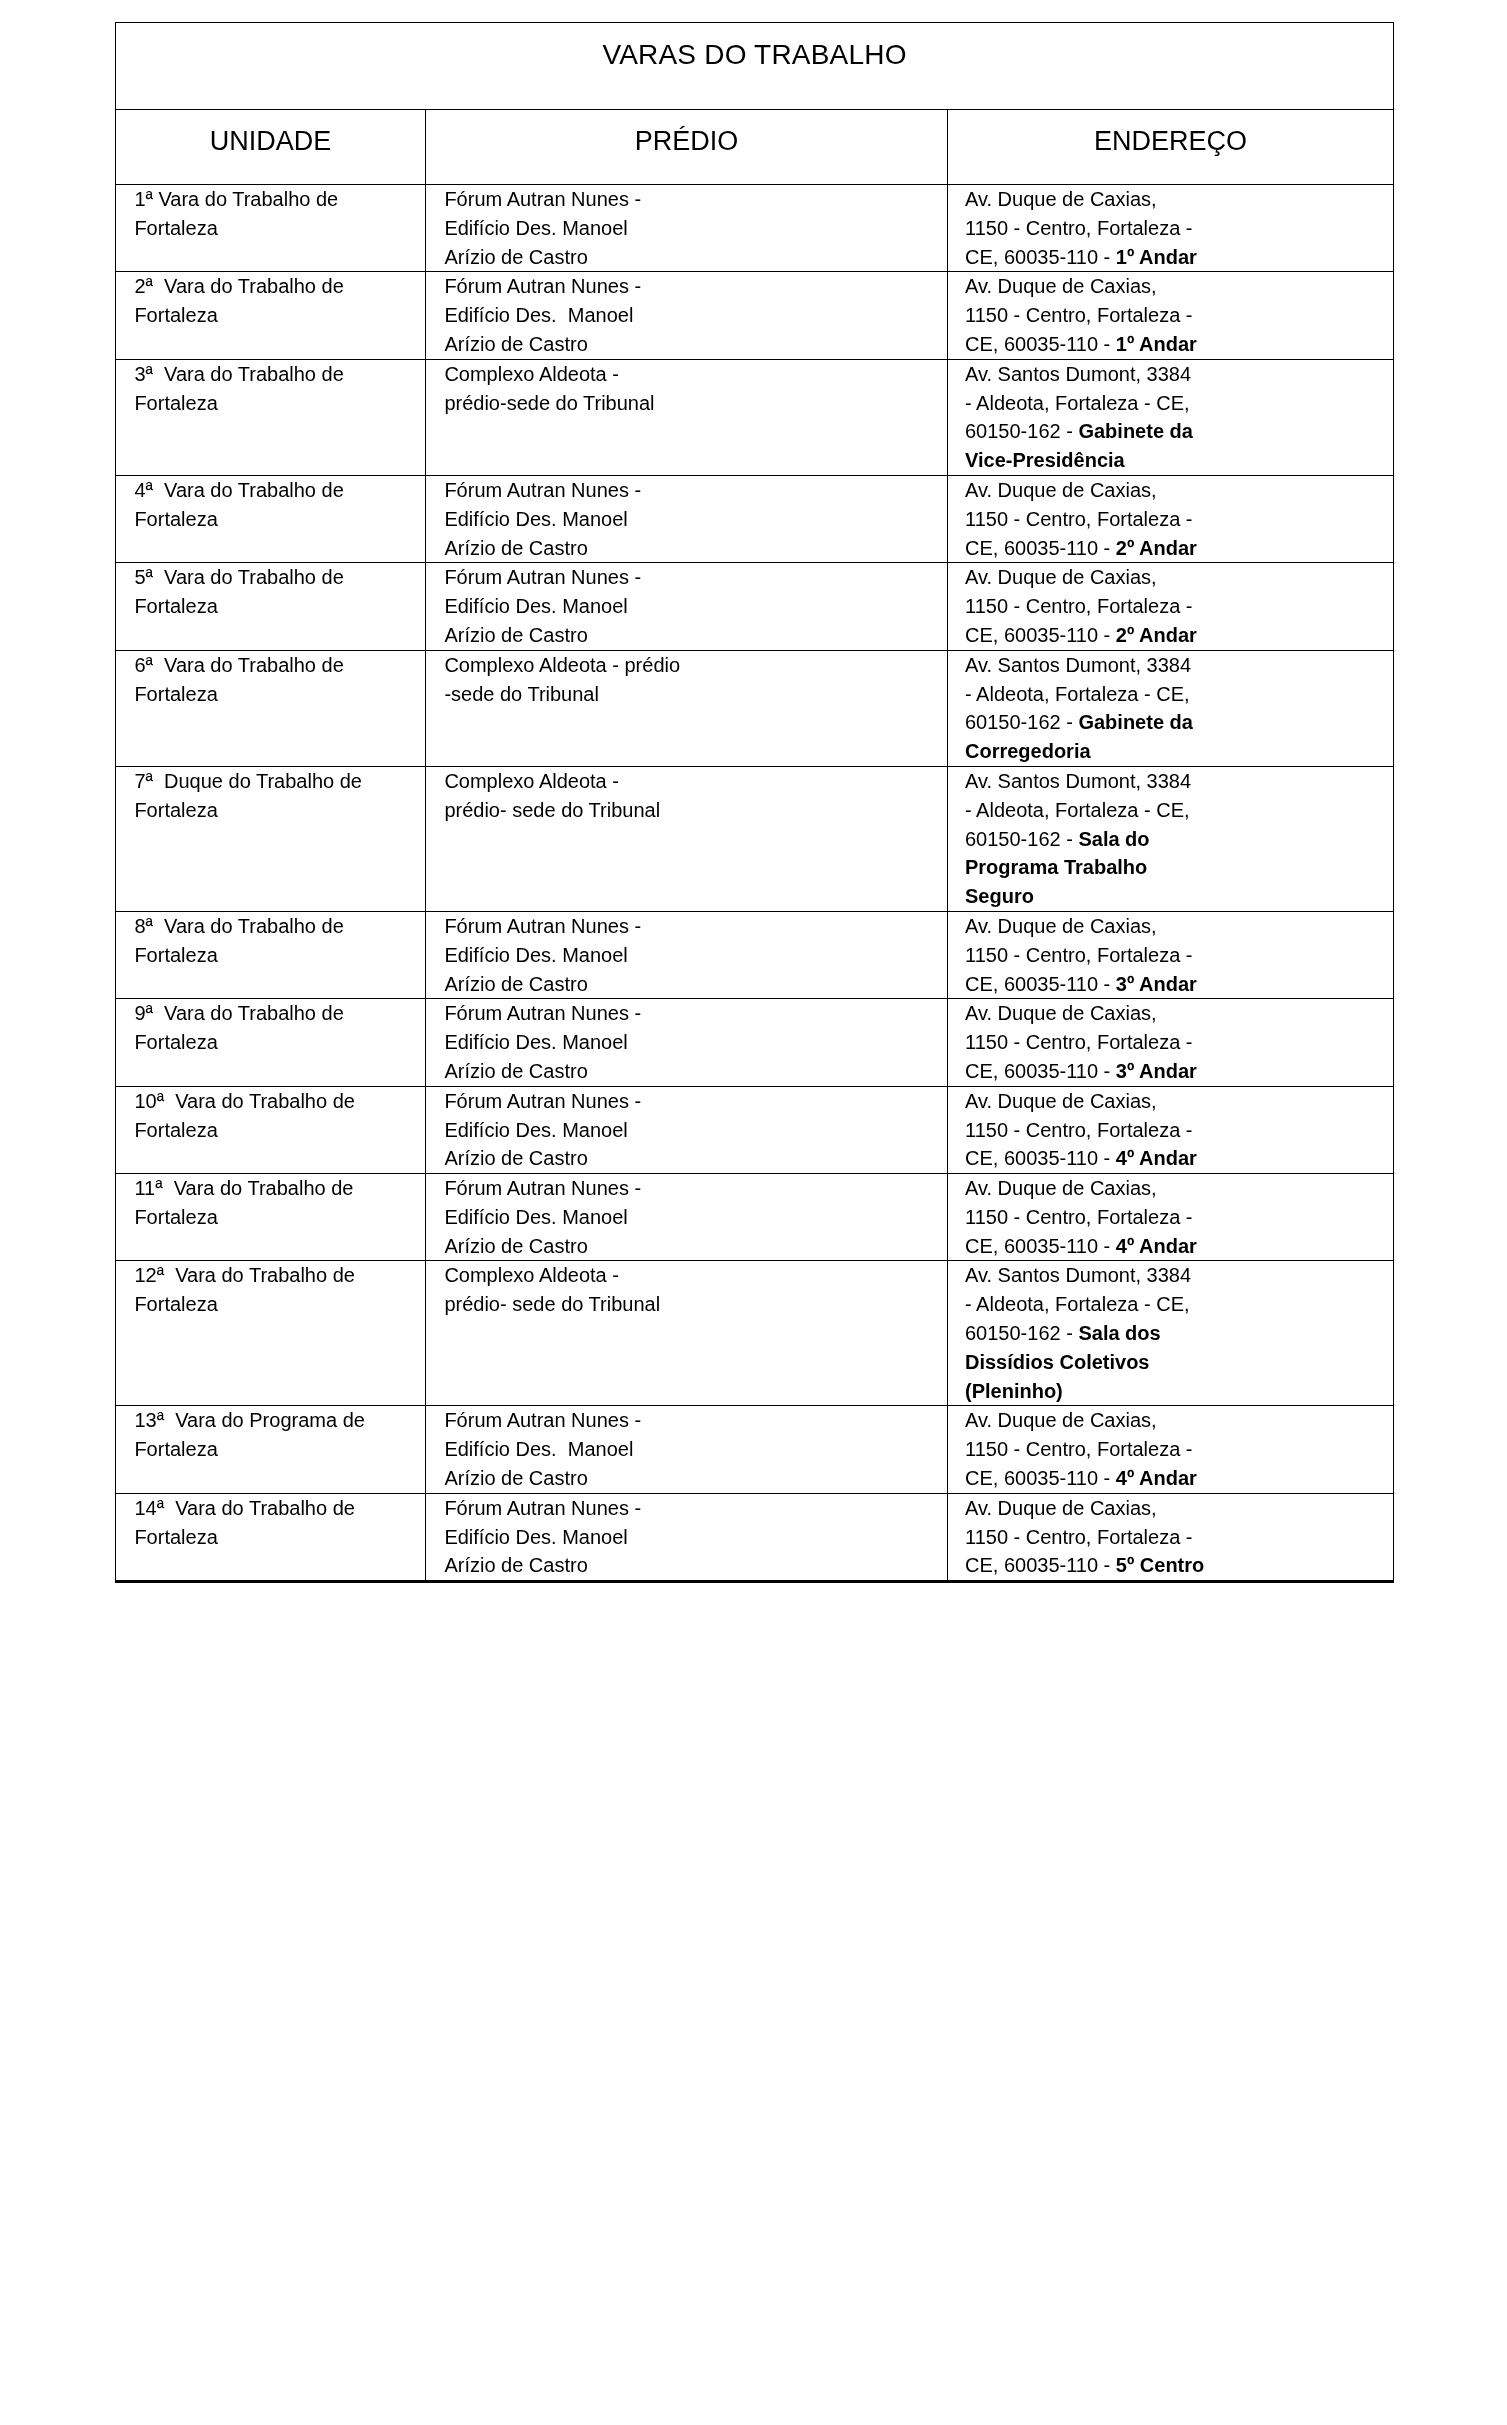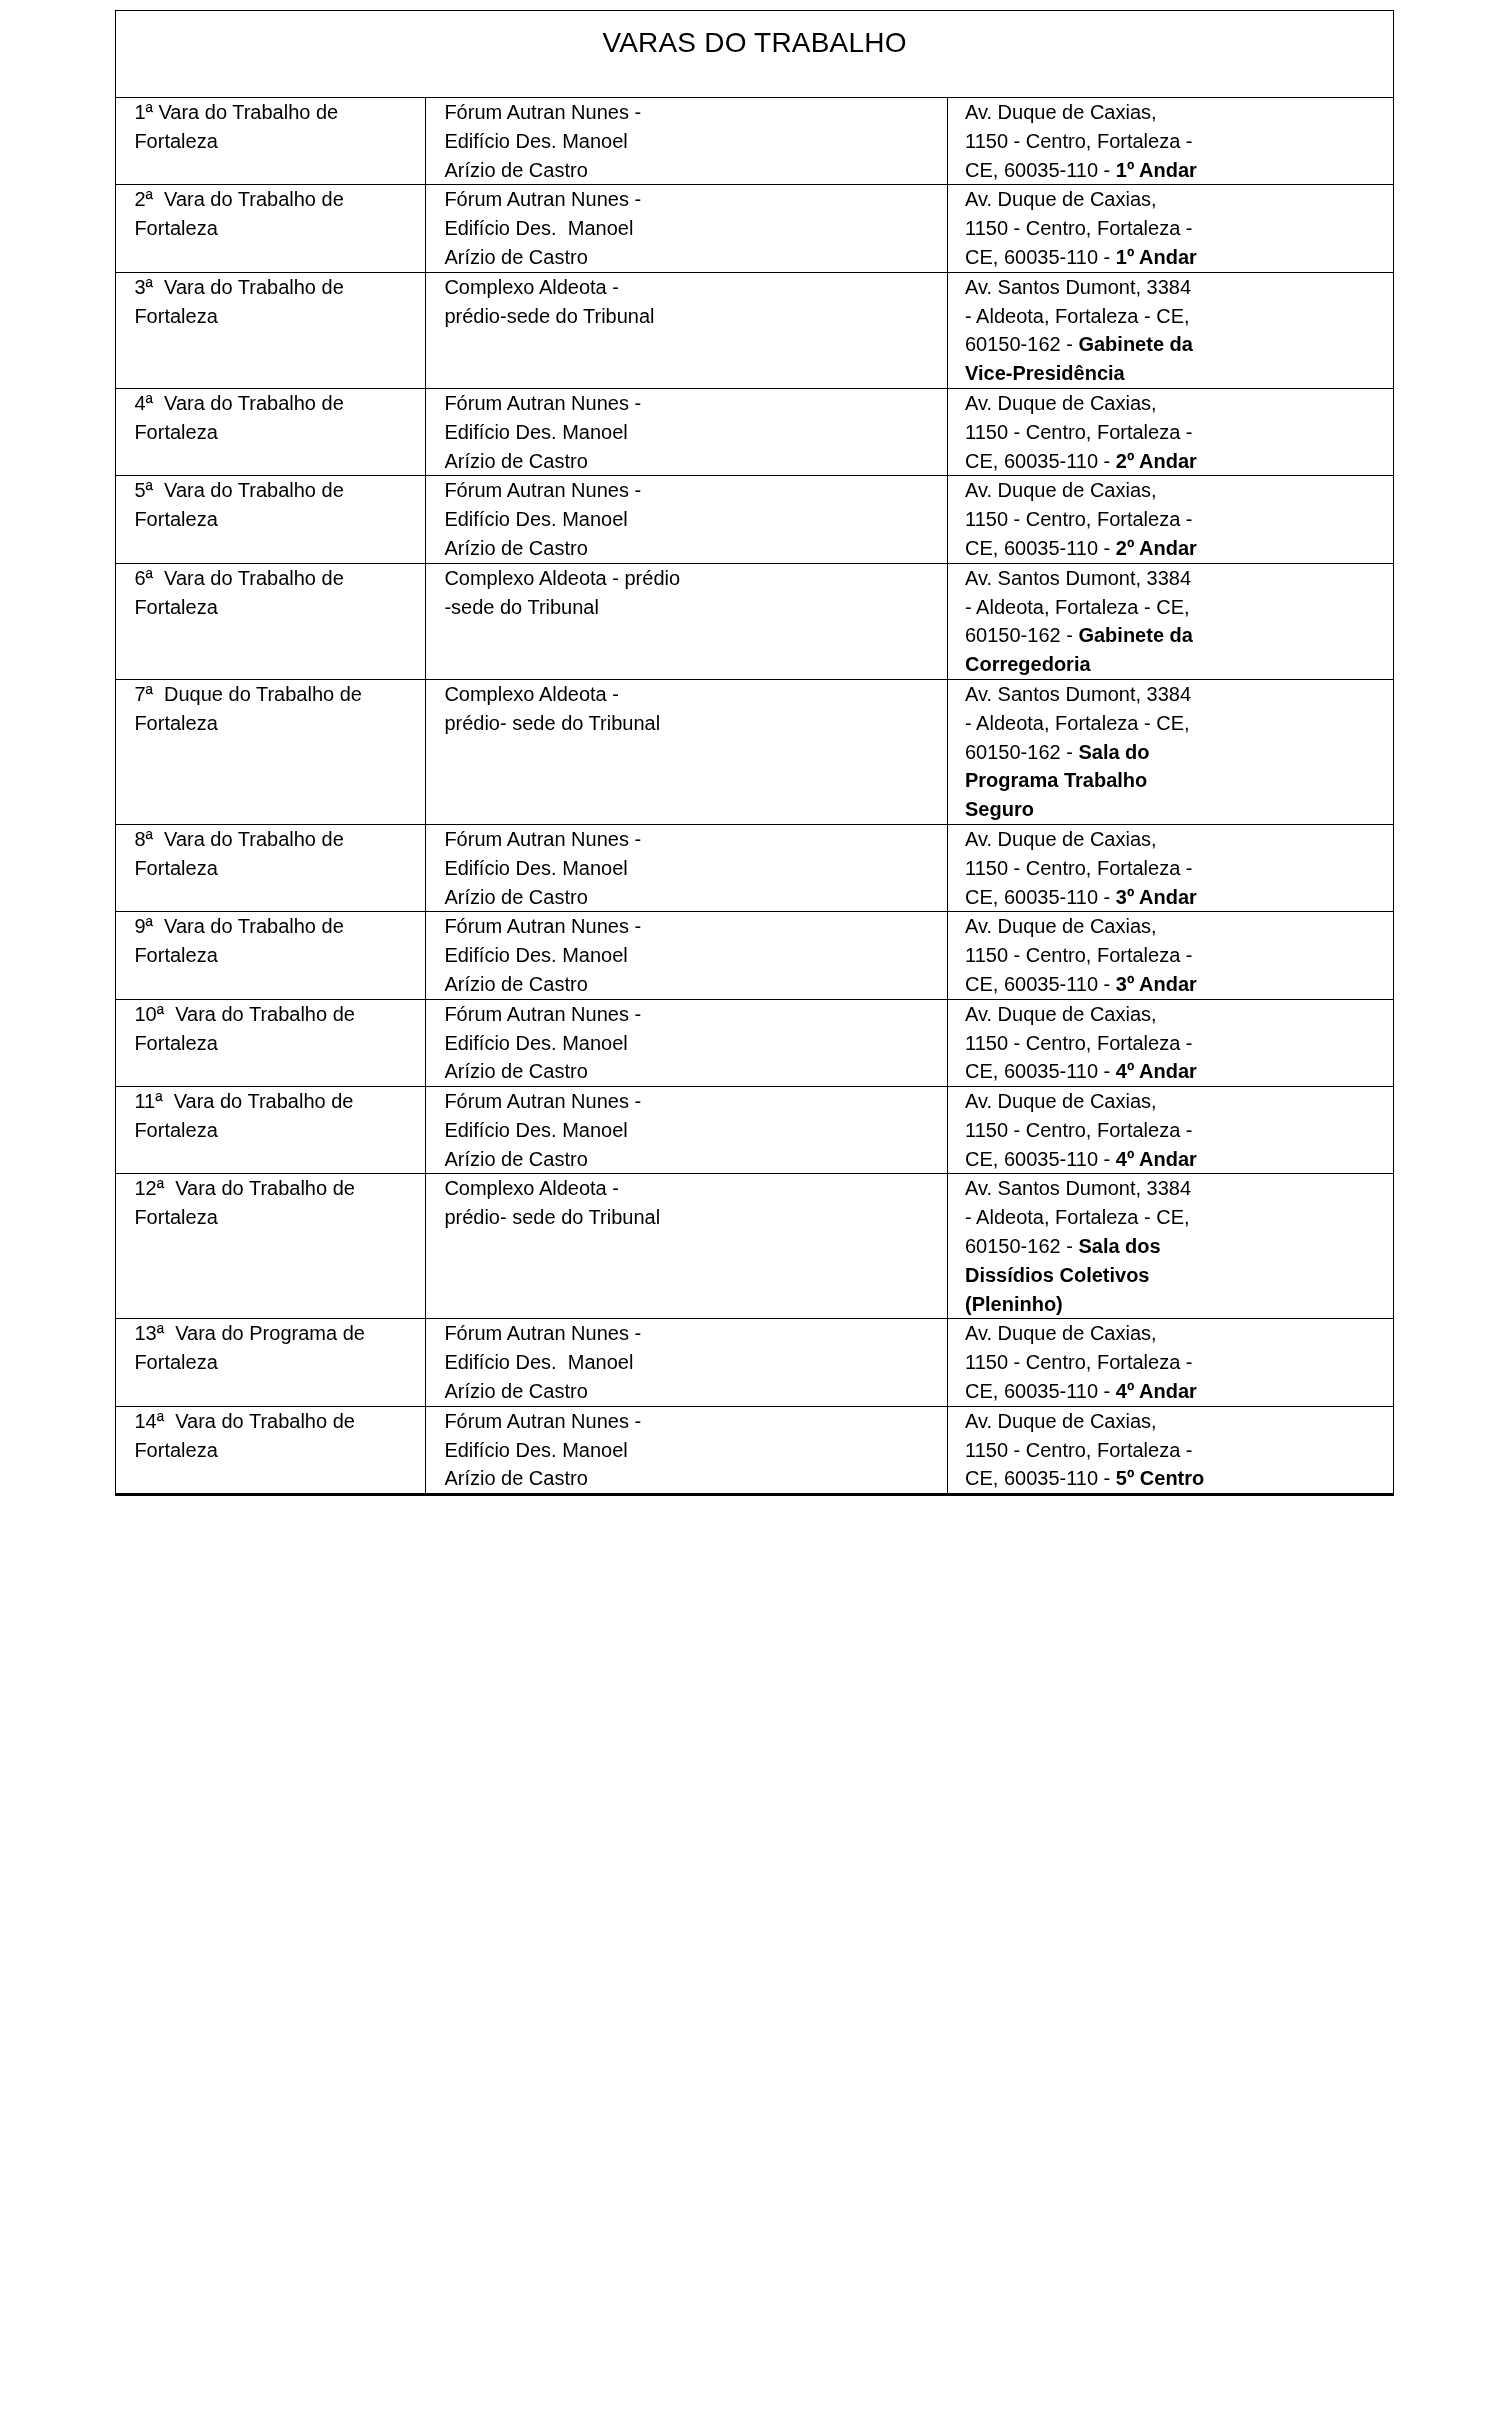--- a/index.html
+++ b/index.html
@@ -19,21 +19,21 @@
   .page {
     position: relative;
     width: 1508px;
     height: 2426px;
     overflow: hidden;
   }
 
   .doc-table {
     position: absolute;
     left: 115px;
-    top: 10px;
+    top: 22px;
     width: 1278px;
     border-collapse: collapse;
     table-layout: fixed;
   }
 
   .doc-table td,
   .doc-table th {
     border: 1.4px solid #000000;
     vertical-align: top;
     padding: 0;
@@ -115,20 +115,31 @@
       <col class="c-endereco">
     </colgroup>
     <tbody>
 
       <tr>
         <td class="title-cell" colspan="3">
           <span class="title-text">VARAS DO TRABALHO</span>
         </td>
       </tr>
 
+      <tr>
+        <td class="head-cell">
+          <span class="head-text">UNIDADE</span>
+        </td>
+        <td class="head-cell">
+          <span class="head-text">PRÉDIO</span>
+        </td>
+        <td class="head-cell">
+          <span class="head-text">ENDEREÇO</span>
+        </td>
+      </tr>
 
     <tr>
           <td class="body-cell col-unidade">
             <span class="cell-text">1ª Vara do Trabalho de
 Fortaleza</span>
           </td>
           <td class="body-cell col-predio">
             <span class="cell-text">Fórum Autran Nunes -
 Edifício Des. Manoel
 Arízio de Castro</span>

